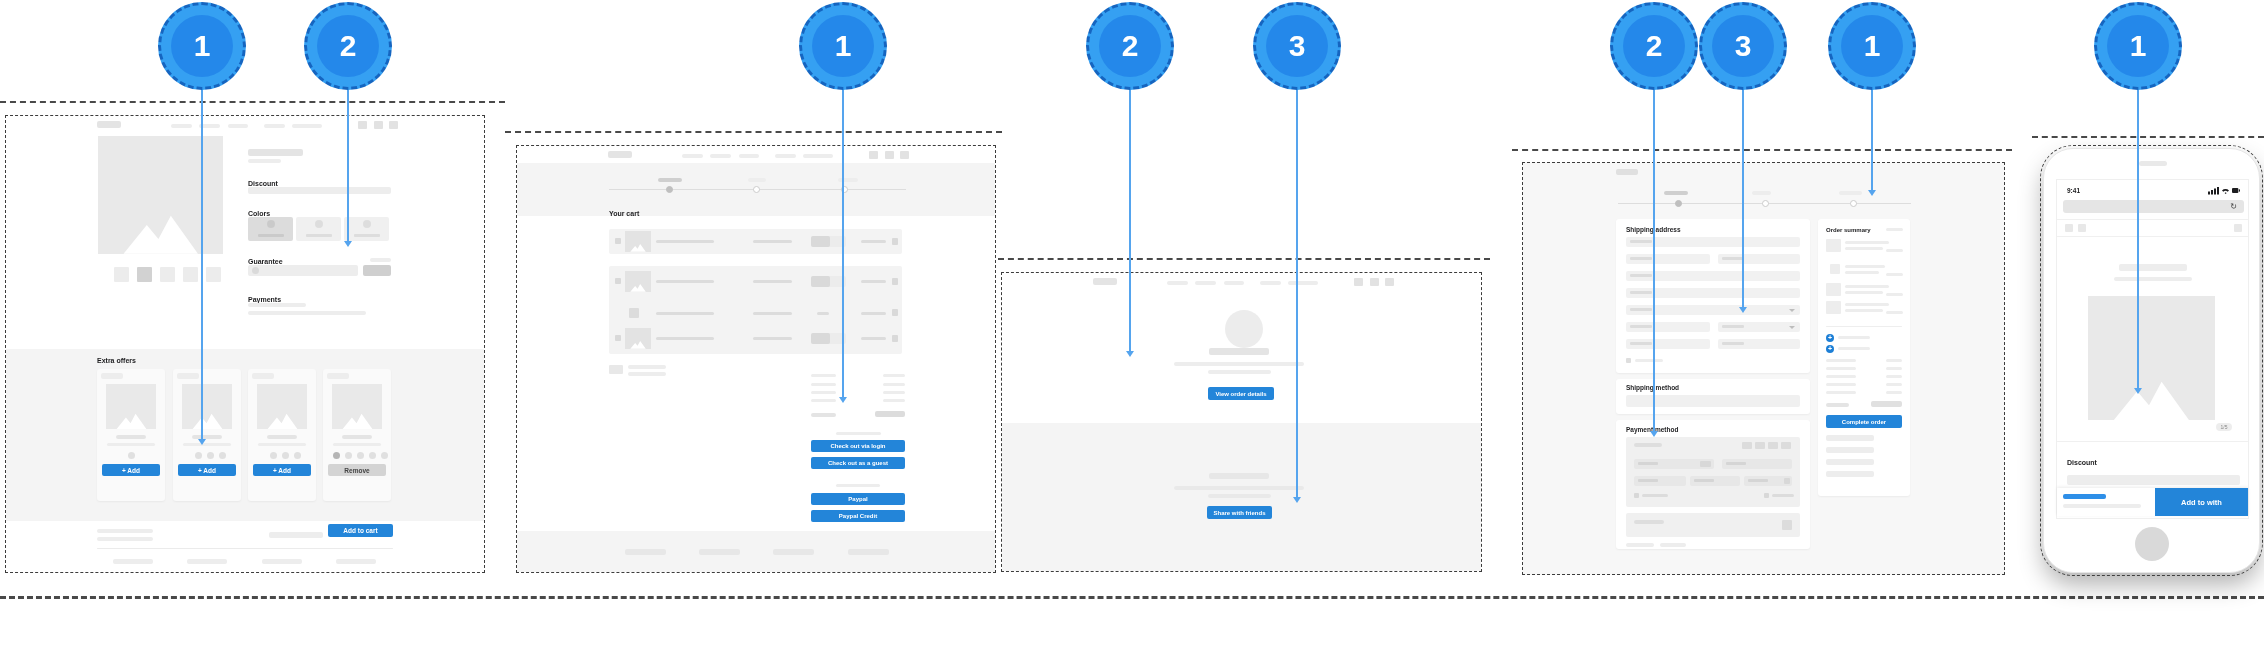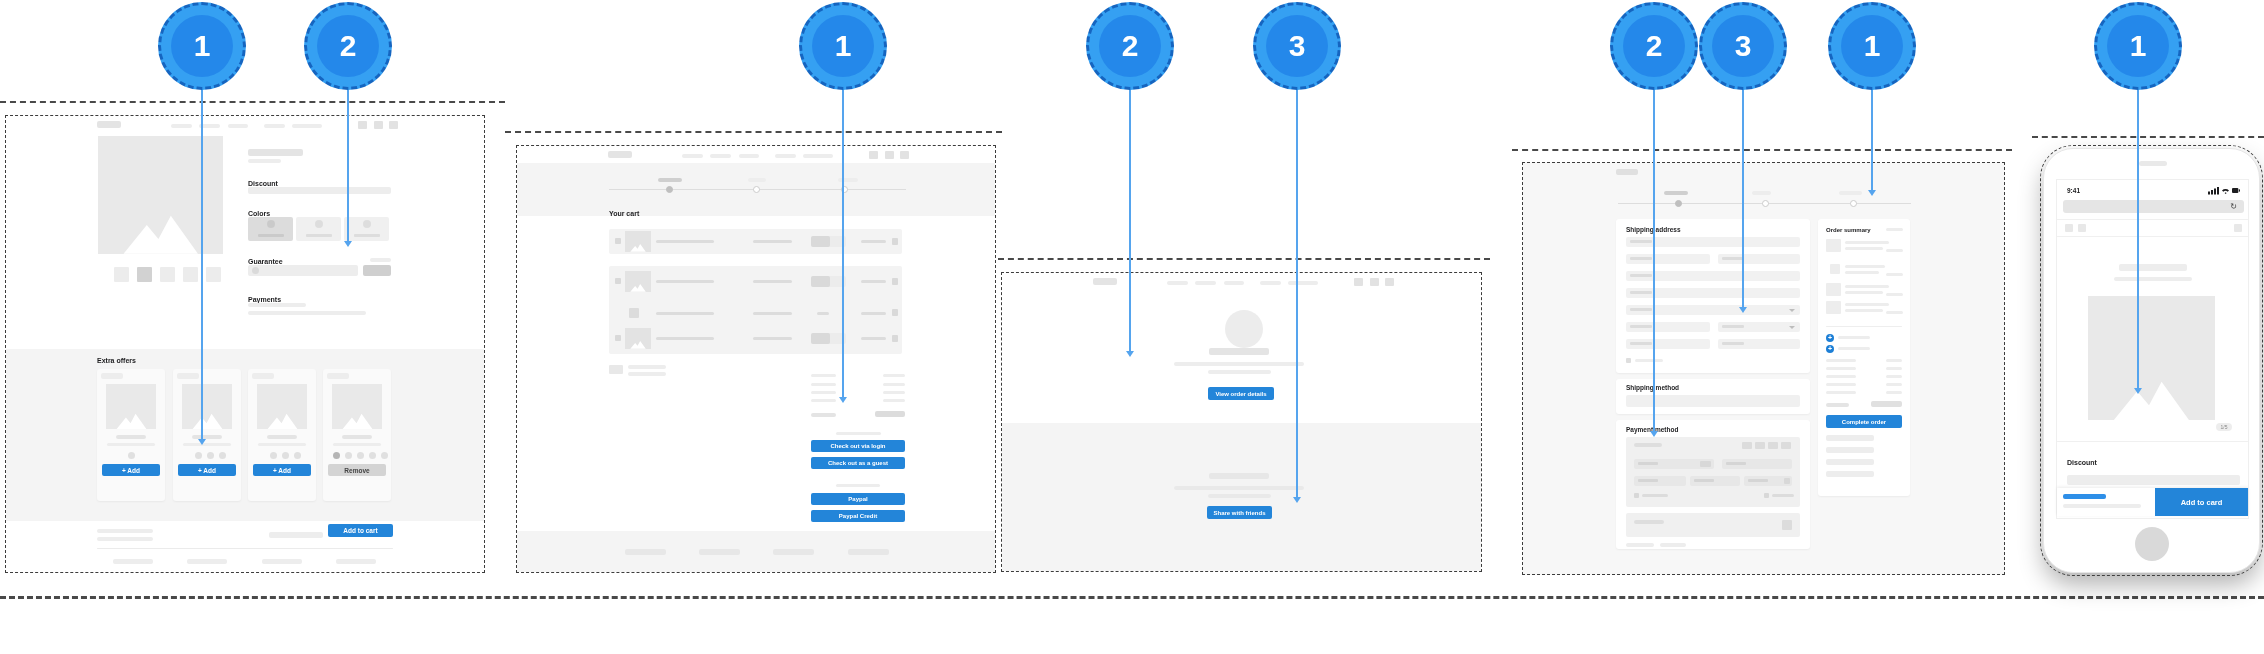--- a/index.html
+++ b/index.html
@@ -455,21 +455,21 @@
         </svg>
     </div>
     <div class="badge" style="left:159px;top:243px;width:16px;height:8px;line-height:8px">1/5</div>
     <div class="bar" style="left:0;top:261px;width:191px;height:1px;background:#f0f0f0"></div>
     <div class="lbl" style="left:10px;top:279px">Discount</div>
     <div class="bar lt" style="left:10px;top:295px;width:173px;height:10px"></div>
   </div>
   <div class="wcard" style="left:13px;top:339px;width:191px;height:28px;box-shadow:0 -1px 3px rgba(0,0,0,.08);border-radius:0">
     <div class="bar" style="left:6px;top:6px;width:43px;height:5px;background:#2e8fe8"></div>
     <div class="bar lt" style="left:6px;top:16px;width:78px;height:4px"></div>
-    <div class="btn" style="left:98px;top:0;width:93px;height:28px;font-size:7.5px;border-radius:0">Add to card</div>
+    <div class="btn" style="left:98px;top:0;width:93px;height:28px;font-size:7.5px;border-radius:0">Add to with</div>
   </div>
   <div class="circ" style="left:91px;top:378px;width:34px;height:34px;background:#d9d9d9"></div>
 </div>
 
 <div class="marker" style="left:158px;top:2px">
     <div class="marker-core">1</div>
   </div>
 <div class="mline" style="left:201px;top:88px;height:352px"></div>
 <div class="marrow" style="left:198px;top:439px"></div>
 

